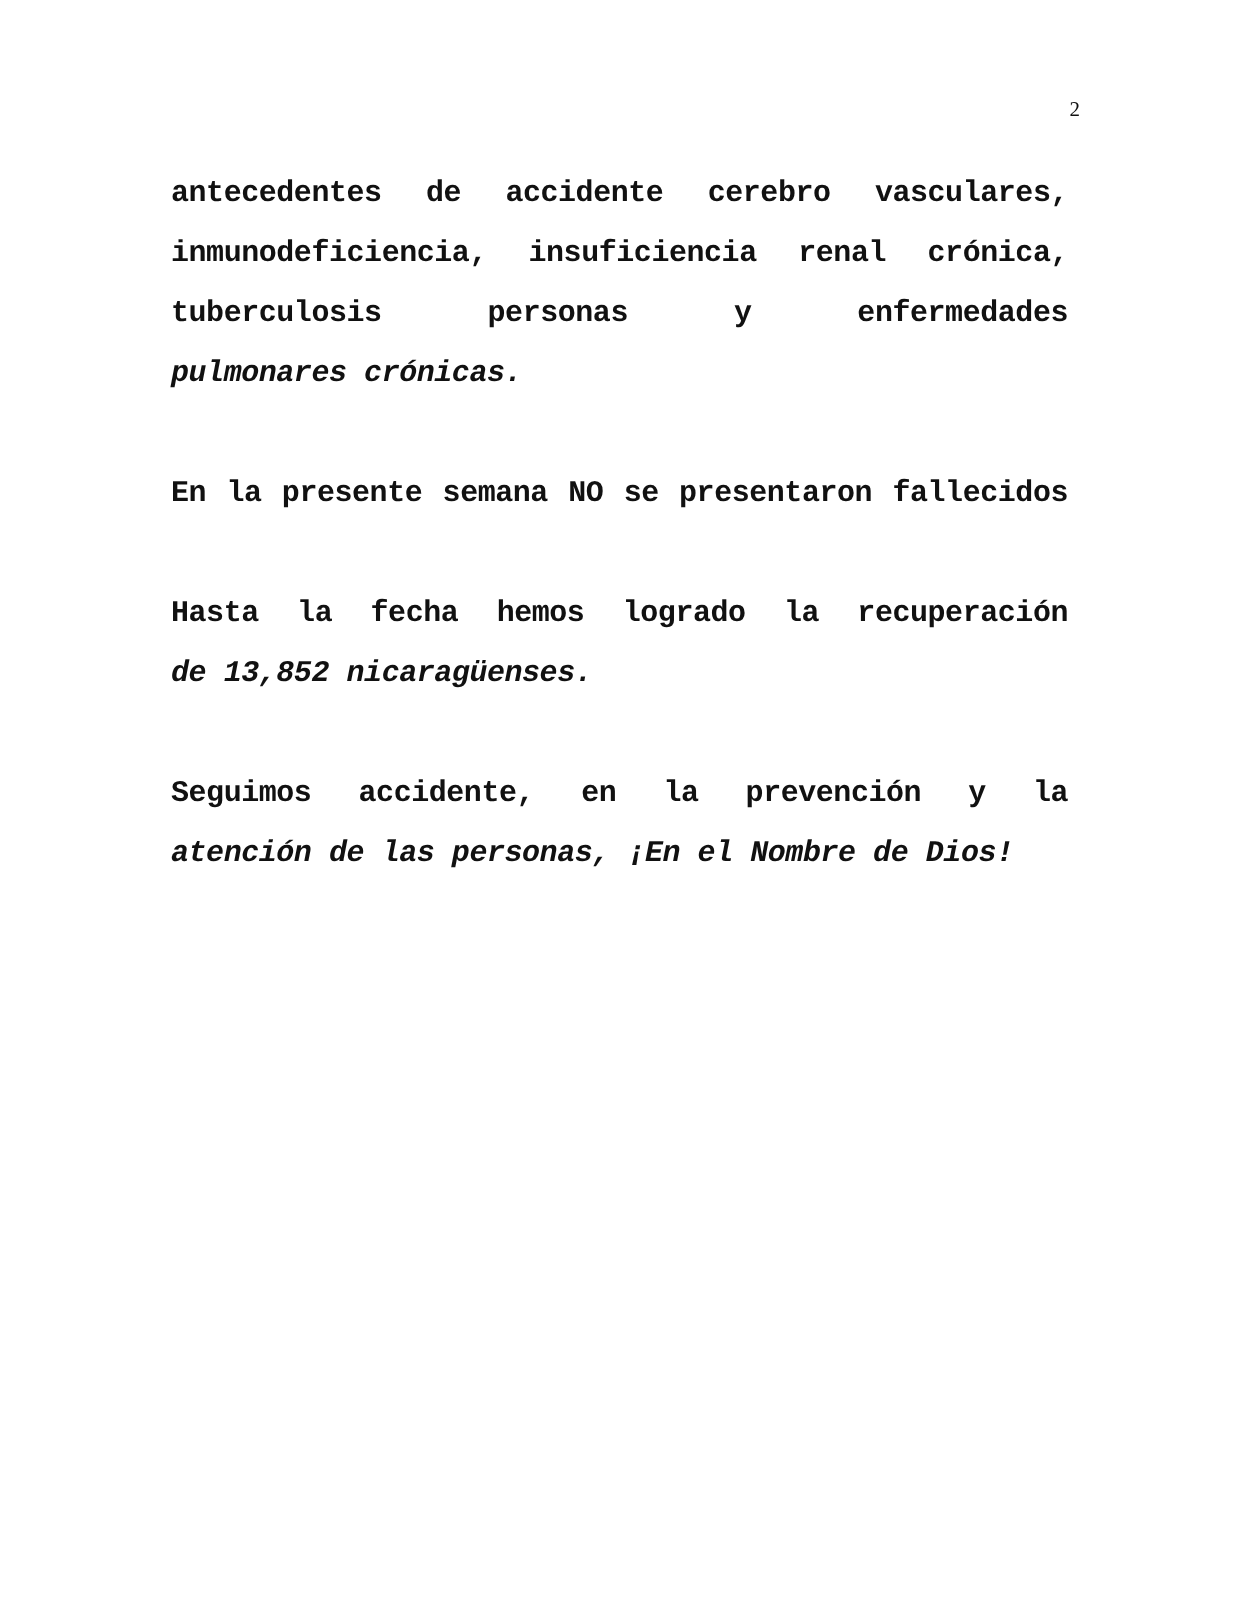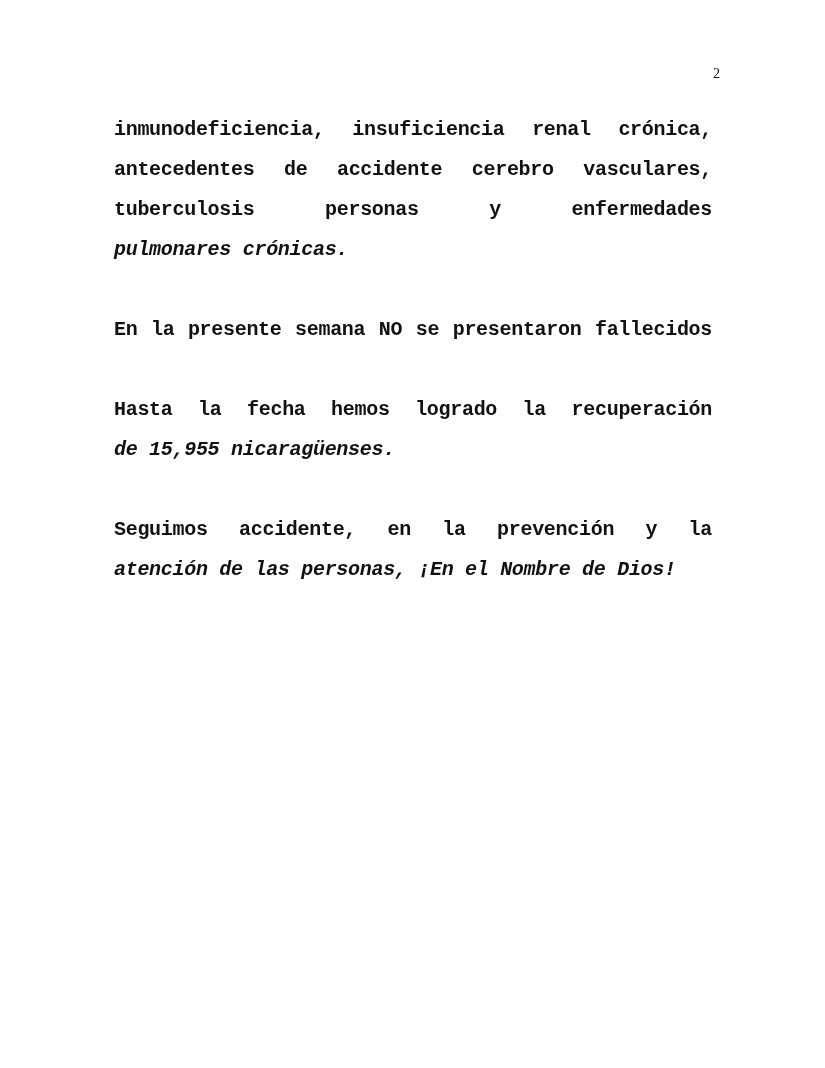--- a/index.html
+++ b/index.html
@@ -19,29 +19,29 @@
     .line { display: block; text-align: justify; text-align-last: justify; white-space: nowrap; }
     .line.last { text-align-last: left; font-style: italic; }
   </style>
 </head>
 <body>
 
 <div class="page-number">2</div>
 
 <div class="body-text">
   <p class="para">
+    <span class="line">antecedentes de accidente cerebro vasculares,</span>
     <span class="line">inmunodeficiencia, insuficiencia renal crónica,</span>
-    <span class="line">antecedentes de accidente cerebro vasculares,</span>
     <span class="line">tuberculosis personas y enfermedades</span>
     <span class="line last">pulmonares crónicas.</span>
   </p>
   <p class="para">
     <span class="line">En la presente semana NO se presentaron fallecidos</span>
   </p>
   <p class="para">
     <span class="line">Hasta la fecha hemos logrado la recuperación</span>
-    <span class="line last">de 15,955 nicaragüenses.</span>
+    <span class="line last">de 13,852 nicaragüenses.</span>
   </p>
   <p class="para">
     <span class="line">Seguimos accidente, en la prevención y la</span>
     <span class="line last">atención de las personas, ¡En el Nombre de Dios!</span>
   </p>
 </div>
 
 </body></html>

